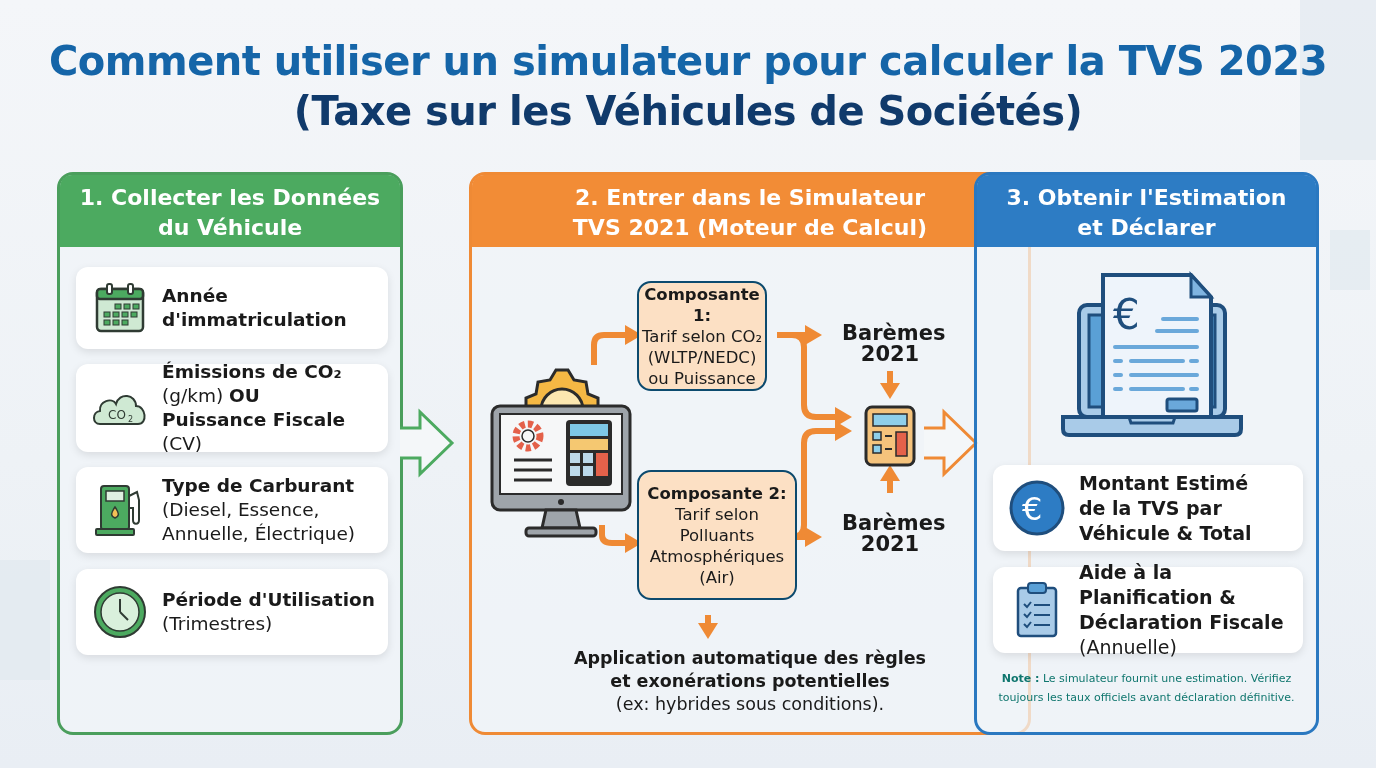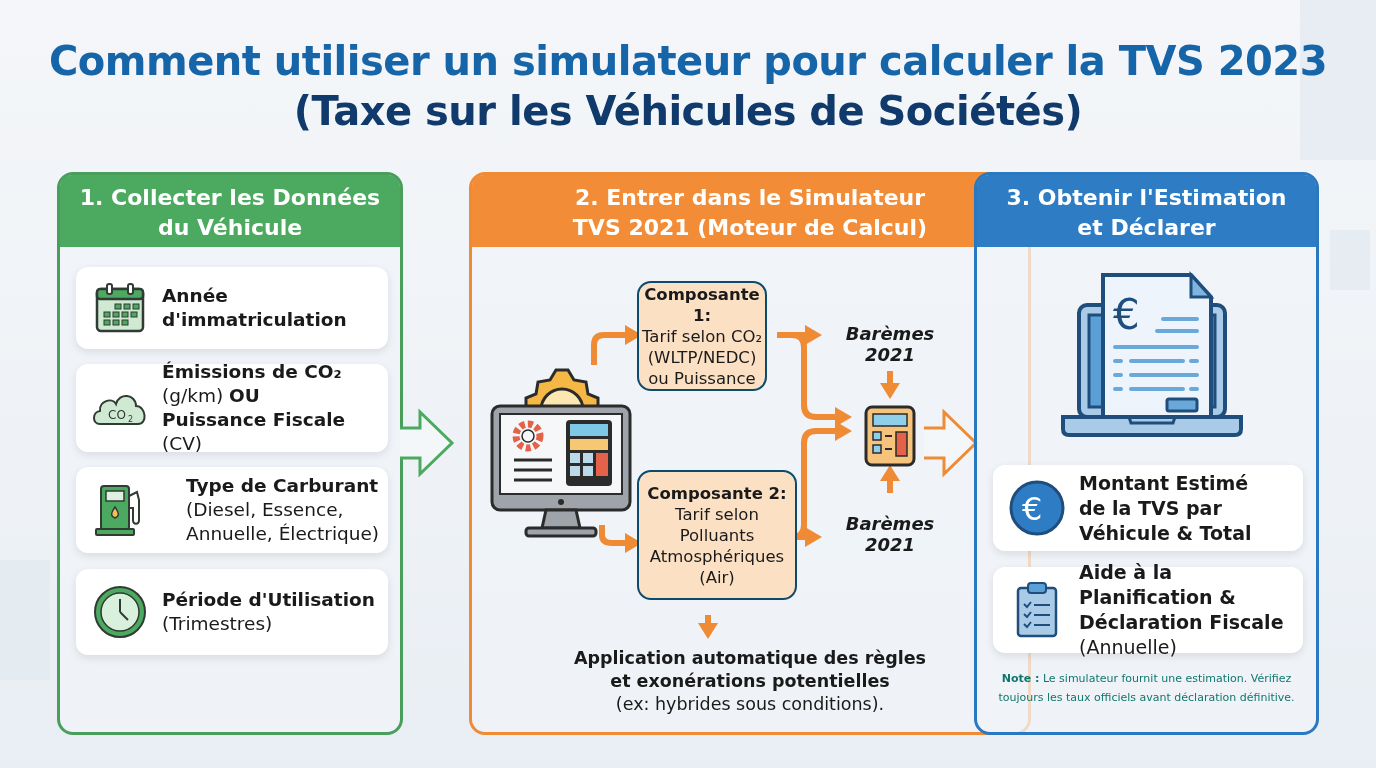--- a/index.html
+++ b/index.html
@@ -44,21 +44,21 @@
 
   .p3 .card { left: 16px; width: 310px; }
   .p3 .card .txt { font-size: 19px; line-height: 25px; }
 
   .obox {
     position: absolute; background: #fce0c4; border: 2px solid #0c4a6e;
     border-radius: 14px; text-align: center; font-size: 16.5px; line-height: 21px;
     color: #1a1a1a; display: flex; flex-direction: column; justify-content: center;
   }
   .obox b { font-weight: bold; }
-  .bareme { position: absolute; text-align: center; font-weight: bold; font-size: 18px; line-height: 21px; font-style: italic; }
+  .bareme { position: absolute; text-align: center; font-weight: bold; font-size: 21px; line-height: 21px; }
   .app {
     position: absolute; left: 0; right: 0; top: 472px; text-align: center;
     font-size: 17.5px; line-height: 23px;
   }
   .note {
     position: absolute; left: 8px; right: 8px; top: 494px; text-align: center;
     font-size: 11px; line-height: 19px; color: #0f766e;
   }
   svg { display: block; }
   .flowarrow { position: absolute; }
@@ -113,21 +113,21 @@
         <text x="38" y="36" font-family="DejaVu Sans, sans-serif" font-size="8" fill="#2f3b33">2</text>
       </svg>
     </div>
     <div class="txt">
       <b>Émissions de CO₂</b><br>
       <span>(g/km) </span><b>OU</b><br>
       <b>Puissance Fiscale</b><span> (CV)</span>
     </div>
   </div>
 
-  <div class="card" style="top:292px;height:86px;gap:24px;">
+  <div class="card" style="top:292px;height:86px;">
     <div class="ic">
       <svg width="54" height="56" viewBox="0 0 54 56">
         <rect x="8" y="4" width="28" height="44" rx="3" fill="#4caa60" stroke="#2f3b33" stroke-width="2"></rect>
         <rect x="13" y="9" width="18" height="10" fill="#dff0e1" stroke="#2f3b33" stroke-width="1.5"></rect>
         <path d="M22 25 C18 31 17 34 22 36 C27 34 26 31 22 25 Z" fill="#f3c056" stroke="#2f3b33" stroke-width="1.5"></path>
         <rect x="3" y="47" width="38" height="6" rx="1" fill="#4caa60" stroke="#2f3b33" stroke-width="2"></rect>
         <path d="M36 14 L44 10 L46 18 L46 38 C46 43 40 43 40 38 L40 26 L36 26" fill="none" stroke="#2f3b33" stroke-width="2"></path>
       </svg>
     </div>
     <div class="txt">

